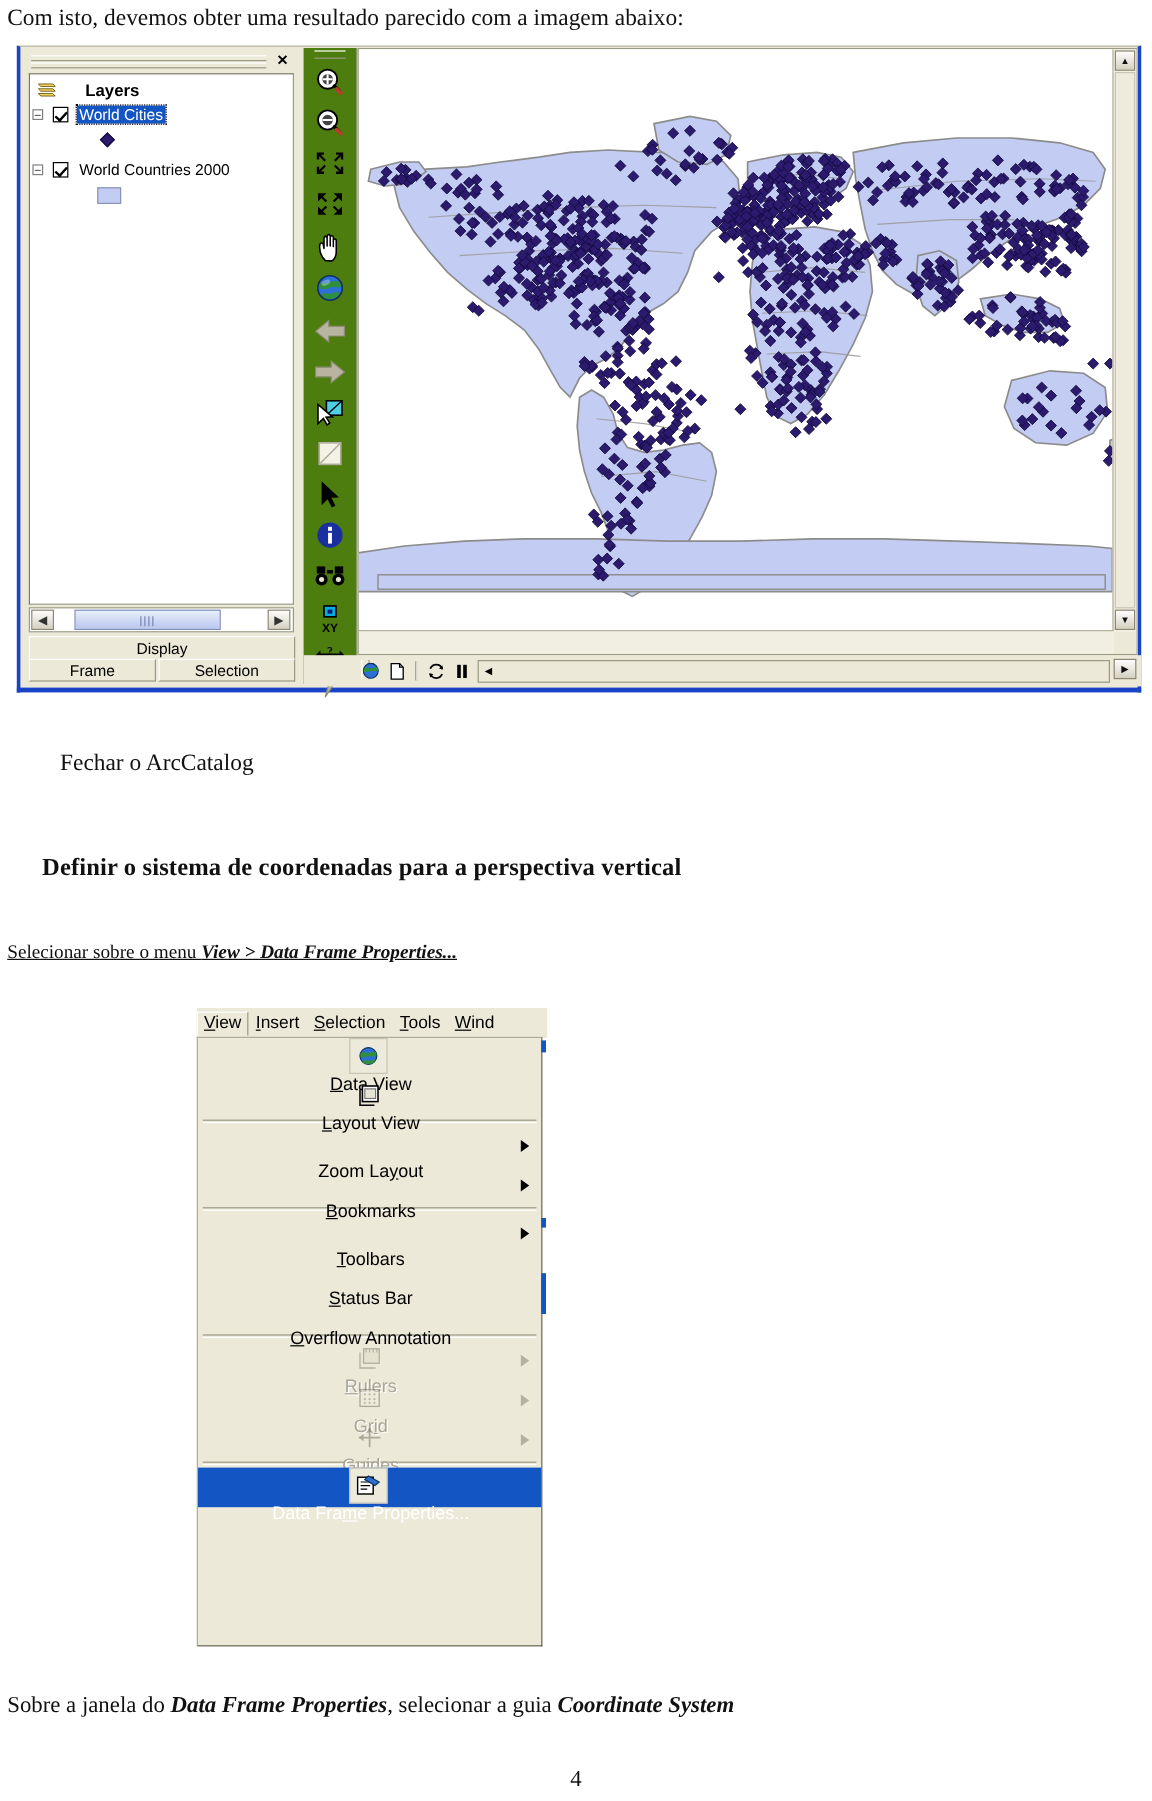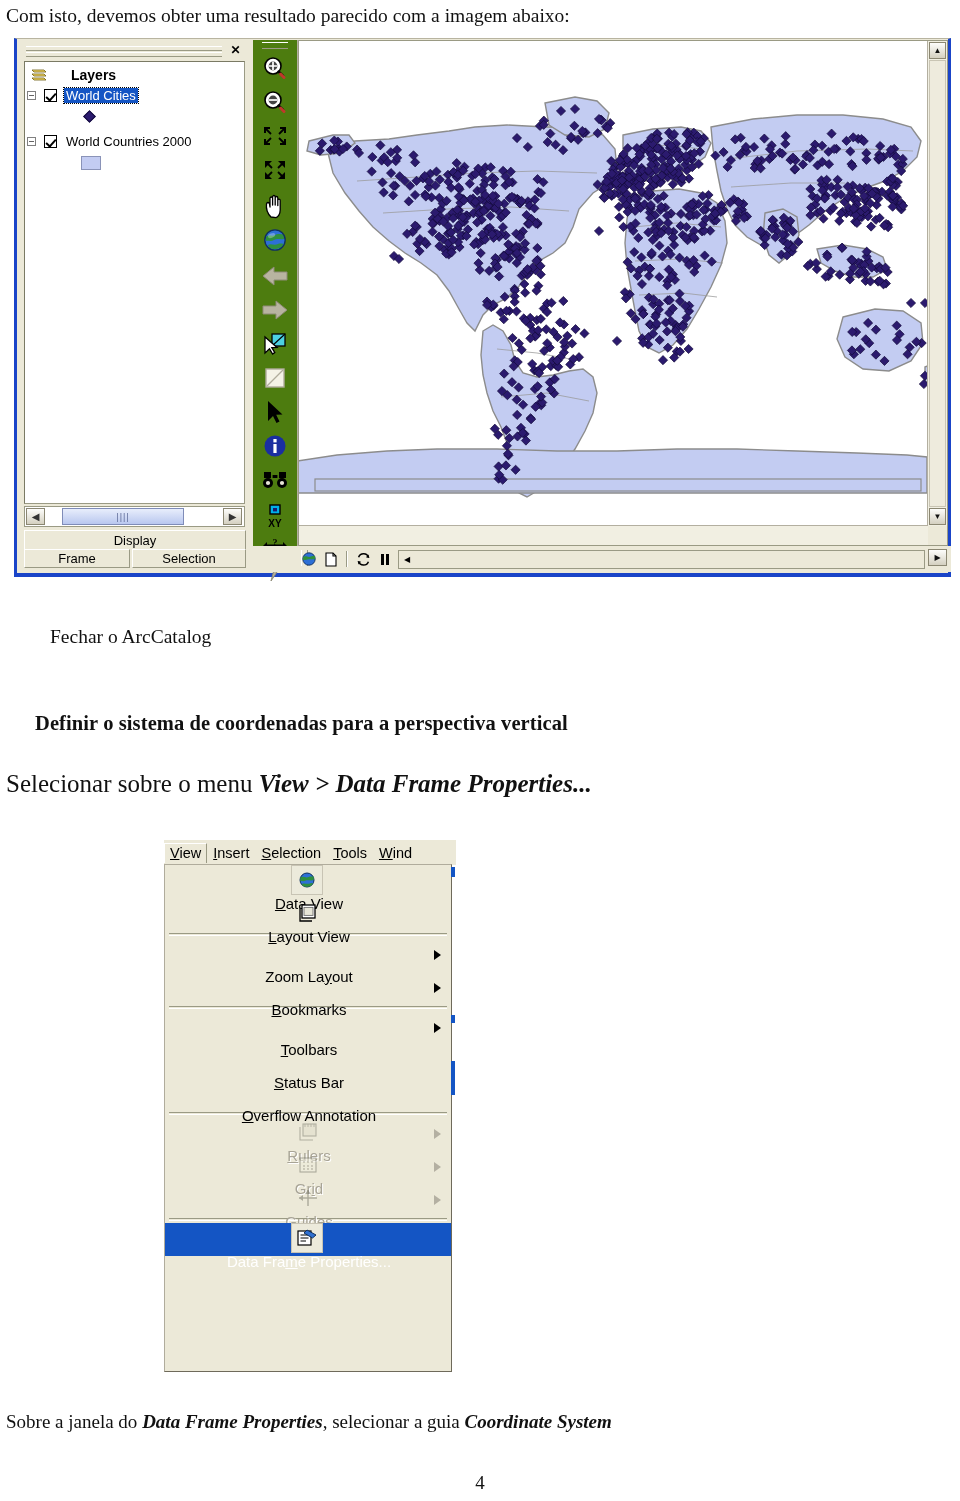--- a/index.html
+++ b/index.html
@@ -25,21 +25,21 @@
     color: #111;
     white-space: nowrap;
     text-align: center;
   }
   .doc-line.bold { font-weight: bold; margin-left: 29px; }
   .doc-line .it { font-style: italic; font-weight: bold; }
 
   #intro-line   { left: 6px;  top: 4px;   font-size: 19.5px; }
   #fechar-line  { left: 6px;  top: 625px; font-size: 19.5px; margin-left: 44px; }
   #definir-line { left: 6px;  top: 711px; font-size: 20.5px; font-weight: bold; letter-spacing: .1px;}
-  #selecionar-line { left: 6px; top: 768px; font-size: 25px; }
+  #selecionar-line { left: 6px; top: 784px; font-size: 16px; text-decoration: underline; }
   #sobre-line   { left: 6px;  top: 1410px; font-size: 19px; }
   #page-number  { position:absolute; left:0; right:0; top:1472px; text-align:center;
                   font-family:"Liberation Serif", serif; font-size:19px; color:#111; }
 
   
   #arcmap-window {
     position: absolute;
     left: 14px;
     top: 38px;
     width: 937px;

